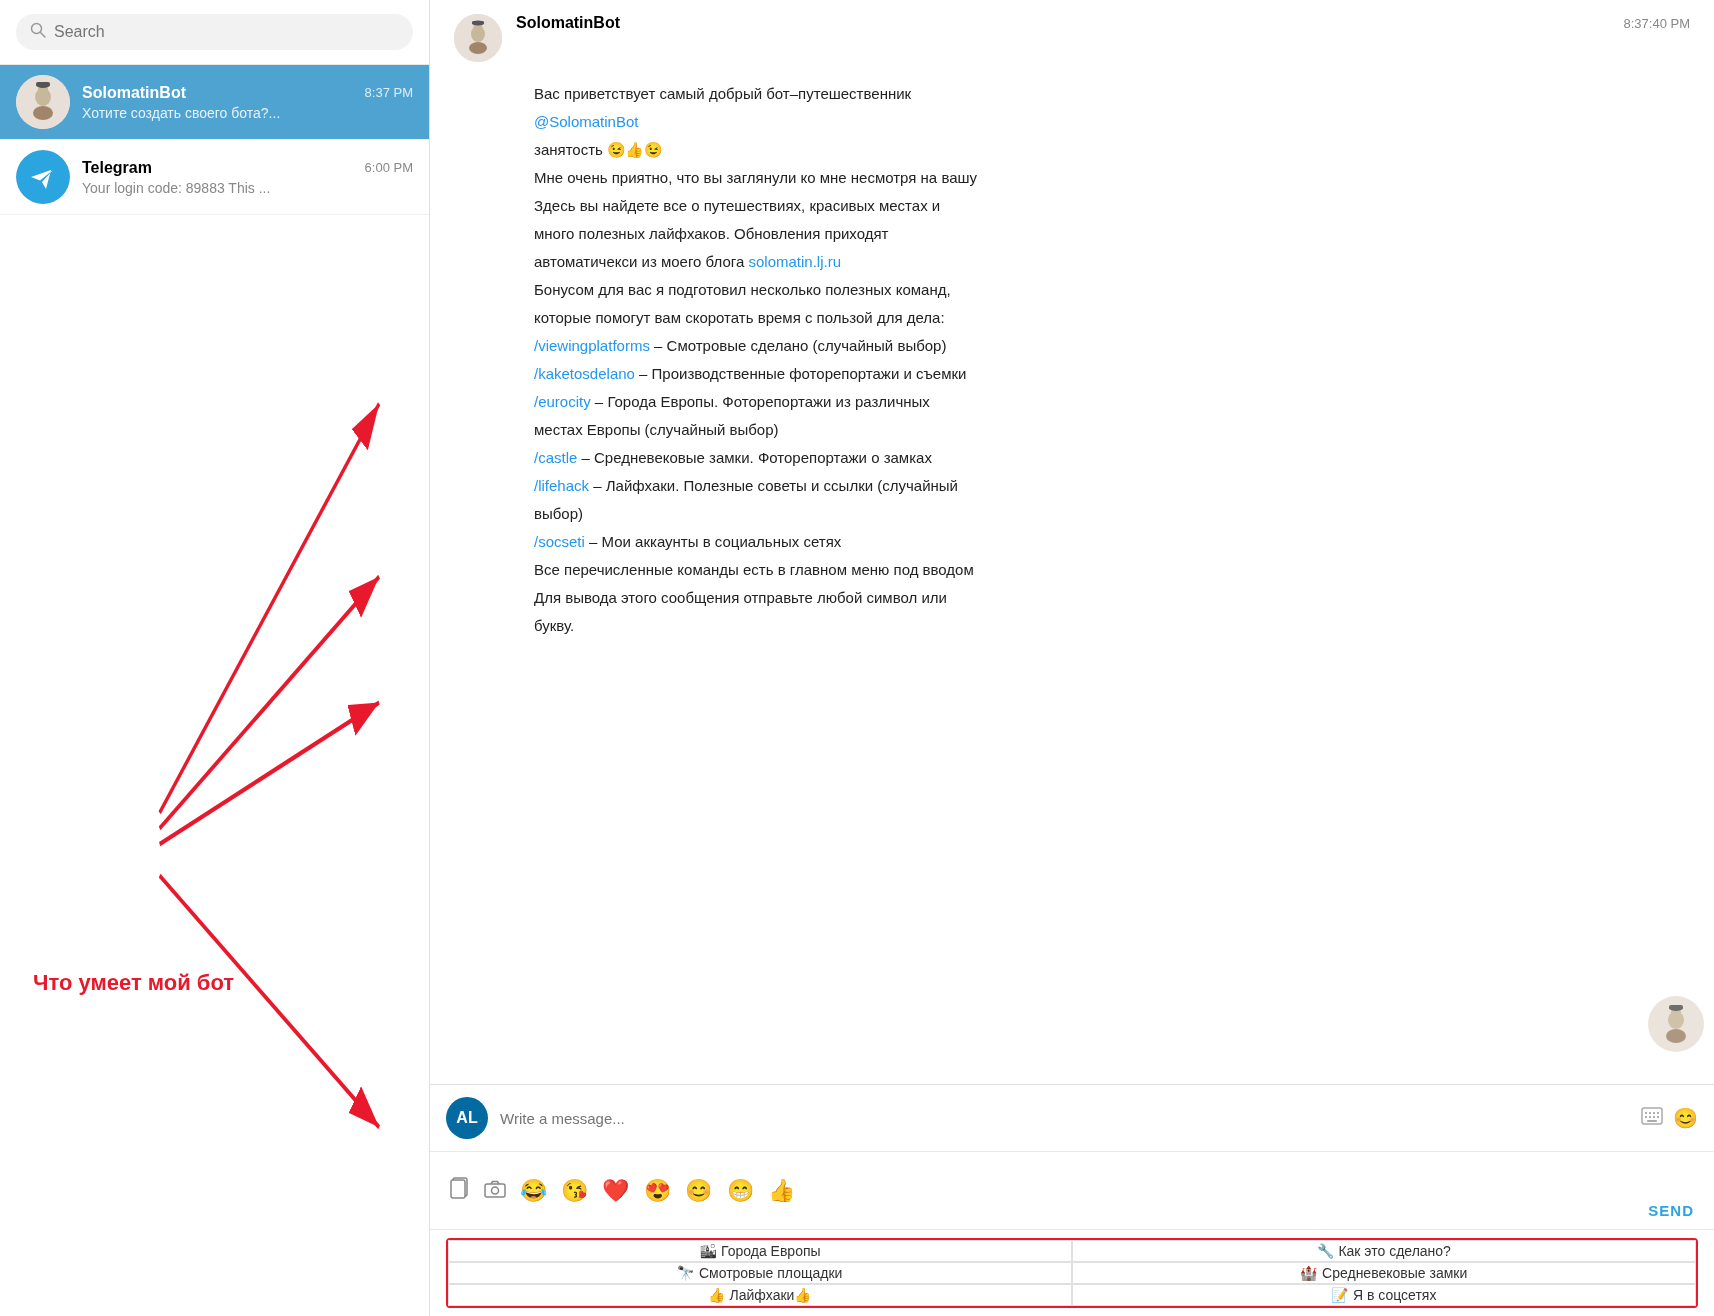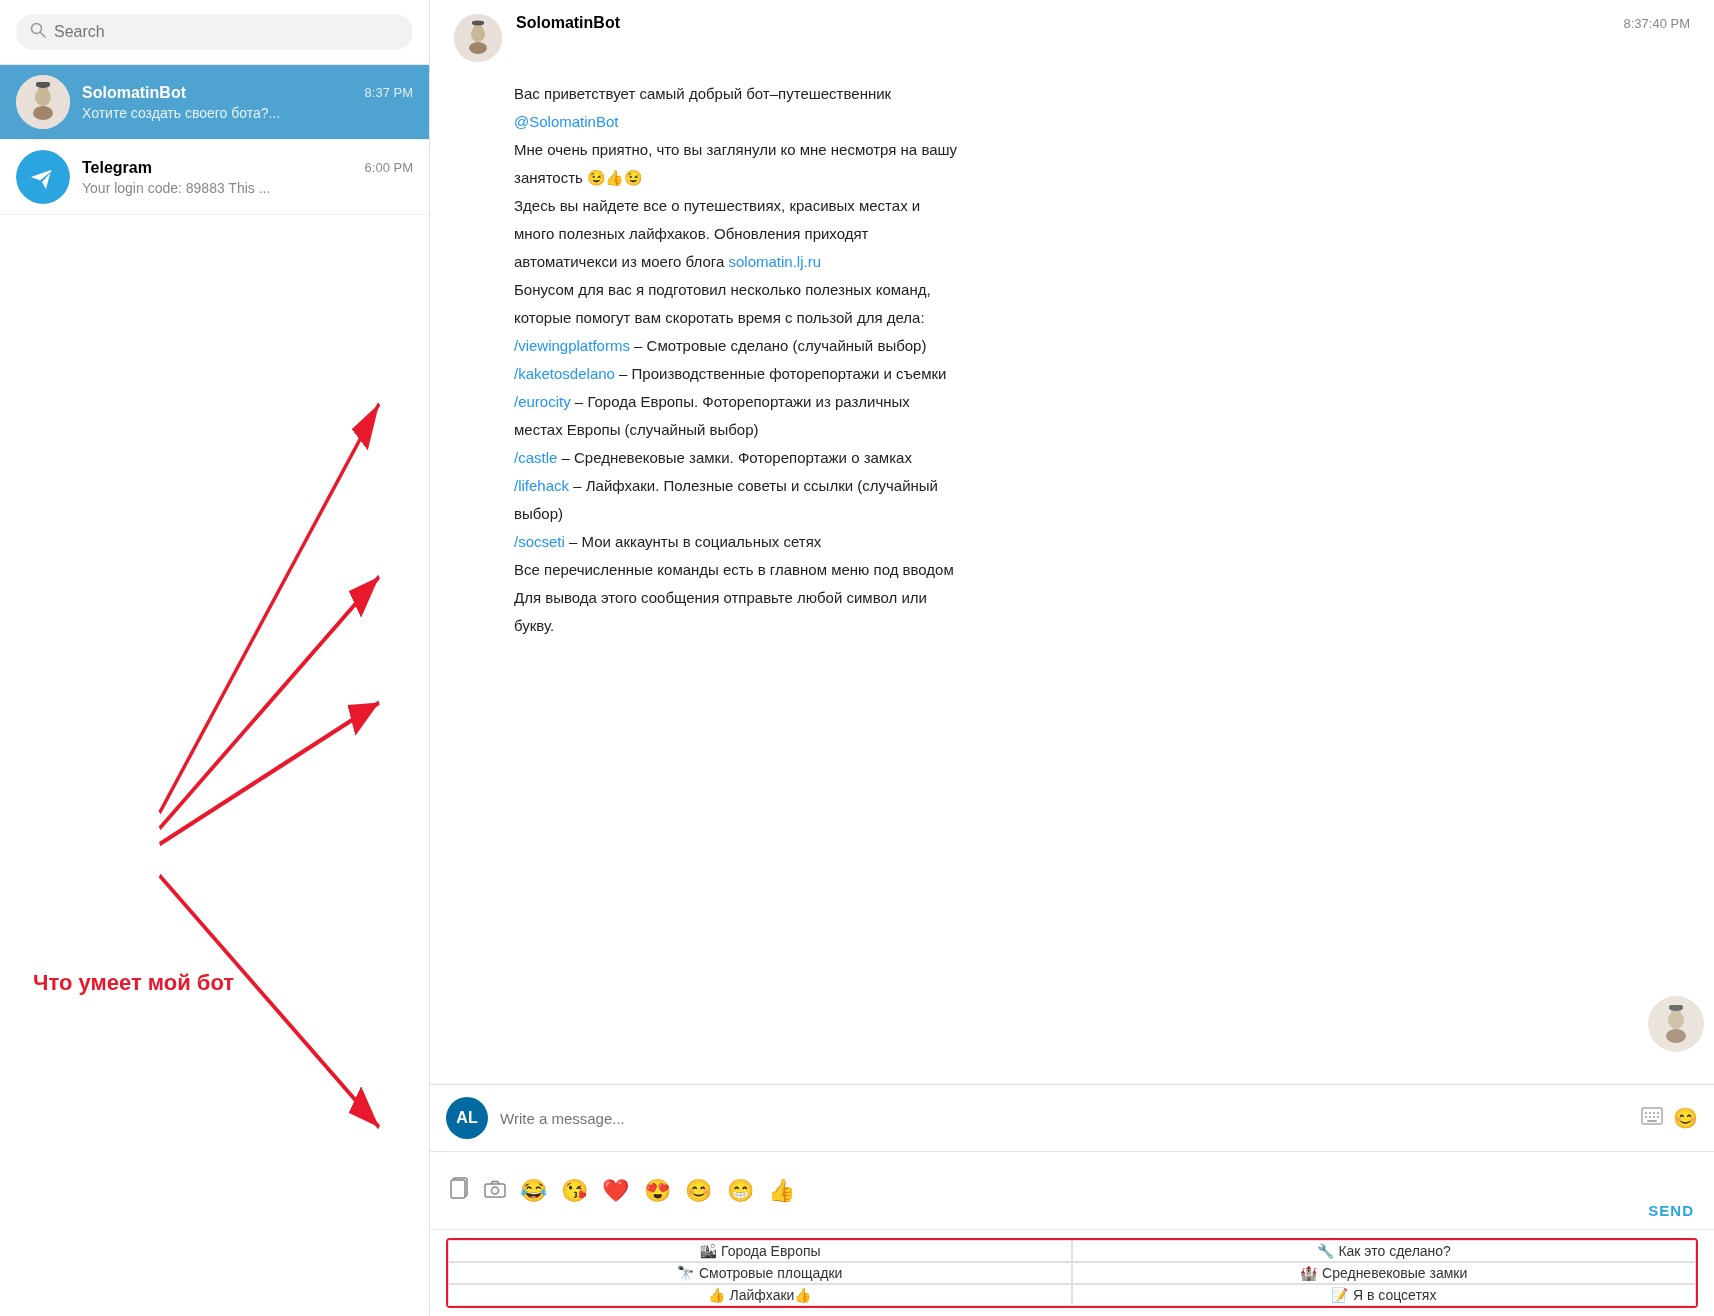--- a/index.html
+++ b/index.html
@@ -161,21 +161,21 @@
       flex: 1;
       padding: 20px 24px;
       overflow-y: auto;
       font-size: 15px;
       line-height: 1.55;
       color: #222;
     }
 
     .message-bubble {
       max-width: 680px;
-      margin-left: 60px;
+      margin-left: 80px;
     }
 
     .message-text {
       font-size: 15px;
       line-height: 1.6;
       color: #222;
     }
 
     .message-text p {
       margin-bottom: 4px;
@@ -417,22 +417,22 @@
           <span style="font-size:13px; color:#888;">8:37:40 PM</span>
         </div>
       </div>
     </div>
 
     <div class="messages-area">
       <div class="message-bubble">
         <div class="message-text">
           <p>Вас приветствует самый добрый бот–путешественник</p>
           <p><span style="color:#2196F3;">@SolomatinBot</span></p>
+          <p>занятость 😉👍😉</p>
           <p>Мне очень приятно, что вы заглянули ко мне несмотря на вашу</p>
-          <p>занятость 😉👍😉</p>
           <p>Здесь вы найдете все о путешествиях, красивых местах и</p>
           <p>много полезных лайфхаков. Обновления приходят</p>
           <p>
             <span>автоматичекси из моего блога </span><a class="link-blue" href="#">solomatin.lj.ru</a>
           </p>
           <p>Бонусом для вас я подготовил несколько полезных команд,</p>
           <p>которые помогут вам скоротать время с пользой для дела:</p>
           <p><a class="link-command" href="#">/viewingplatforms</a><span> – Смотровые сделано (случайный выбор)</span></p>
           <p><a class="link-command" href="#">/kaketosdelano</a><span> – Производственные фоторепортажи и съемки</span></p>
           <p><a class="link-command" href="#">/eurocity</a><span> – Города Европы. Фоторепортажи из различных</span></p>

